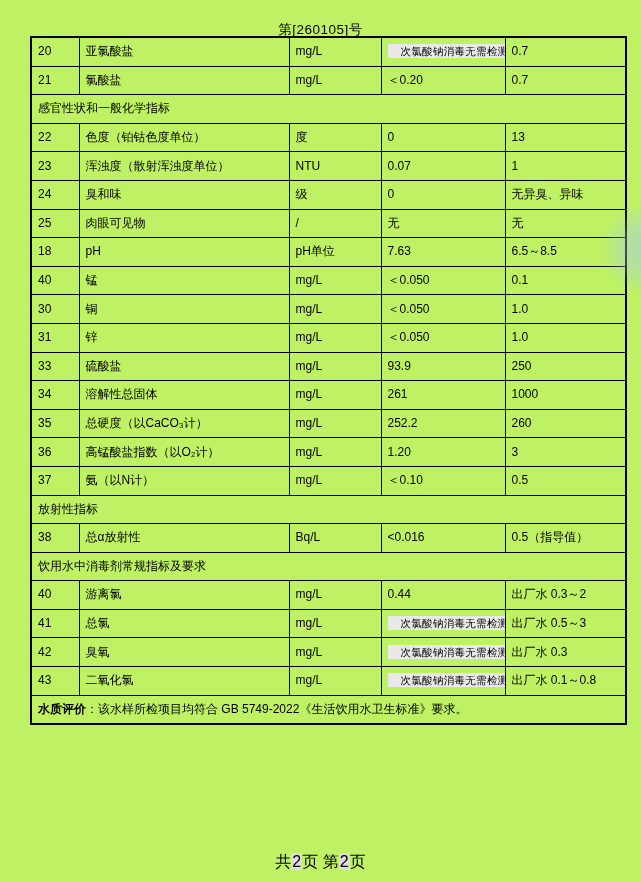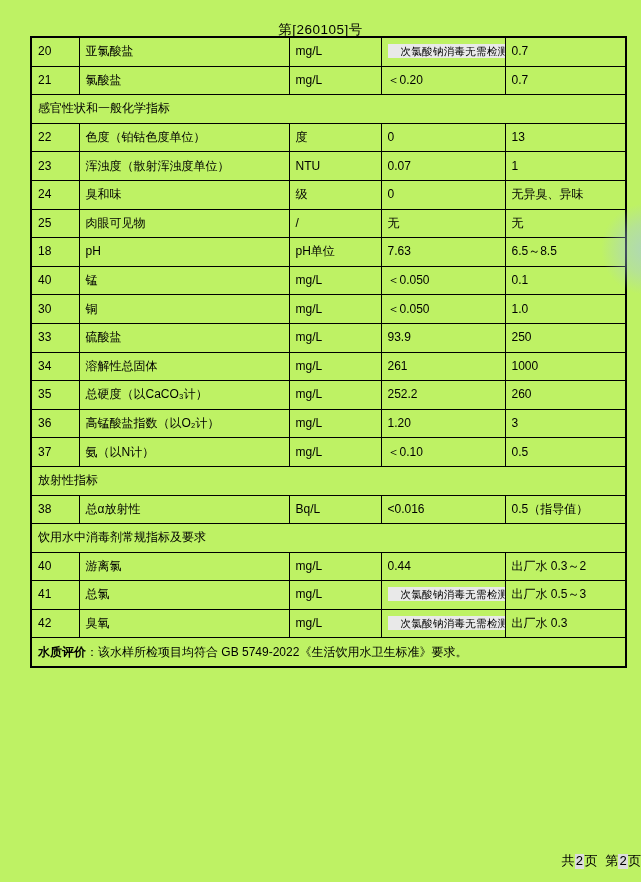--- a/index.html
+++ b/index.html
@@ -66,23 +66,22 @@
   td.eval-cell {
     font-size: 12.5px;
     padding-left: 7px;
   }
   .eval-label { font-weight: bold; text-align: right; }
   .page-footer {
     position: absolute;
     top: 852px;
     left: 0;
     width: 100%;
-    text-align: right;
-    font-size: 13px;
-    font-family: Liberation Mono, monospace;
+    text-align: center;
+    font-size: 16px;
   }
   .page-footer .shaded {
     background: #dcdcdc;
     padding: 0 1px;
   }
   .corner-blob {
     position: absolute;
     top: 203px;
     right: -52px;
     width: 92px;
@@ -168,20 +167,27 @@
           <td>0.1</td>
         </tr>
         <tr>
           <td>30</td>
           <td>铜</td>
           <td>mg/L</td>
           <td>＜0.050</td>
           <td>1.0</td>
         </tr>
         <tr>
+          <td>31</td>
+          <td>锌</td>
+          <td>mg/L</td>
+          <td>＜0.050</td>
+          <td>1.0</td>
+        </tr>
+        <tr>
           <td>33</td>
           <td>硫酸盐</td>
           <td>mg/L</td>
           <td>93.9</td>
           <td>250</td>
         </tr>
         <tr>
           <td>34</td>
           <td>溶解性总固体</td>
           <td>mg/L</td>
@@ -237,20 +243,27 @@
           <td>出厂水 0.5～3</td>
         </tr>
         <tr>
           <td>42</td>
           <td>臭氧</td>
           <td>mg/L</td>
           <td class="vtop"><span class="remark">次氯酸钠消毒无需检测</span></td>
           <td>出厂水 0.3</td>
         </tr>
         <tr>
+          <td>43</td>
+          <td>二氧化氯</td>
+          <td>mg/L</td>
+          <td class="vtop"><span class="remark">次氯酸钠消毒无需检测</span></td>
+          <td>出厂水 0.1～0.8</td>
+        </tr>
+        <tr>
           <td colspan="5" class="eval-cell"><span class="eval-label">水质评价</span><span>：</span><span>该水样所检项目均符合 GB  5749-2022《生活饮用水卫生标准》要求。</span></td>
         </tr>
       </tbody>
   </table>
 
   <div class="page-footer"><span>共</span><span class="shaded">2</span><span>页 </span><span>第</span><span class="shaded">2</span><span>页</span></div>
 
   <div class="corner-blob"></div>
 
 </div>

